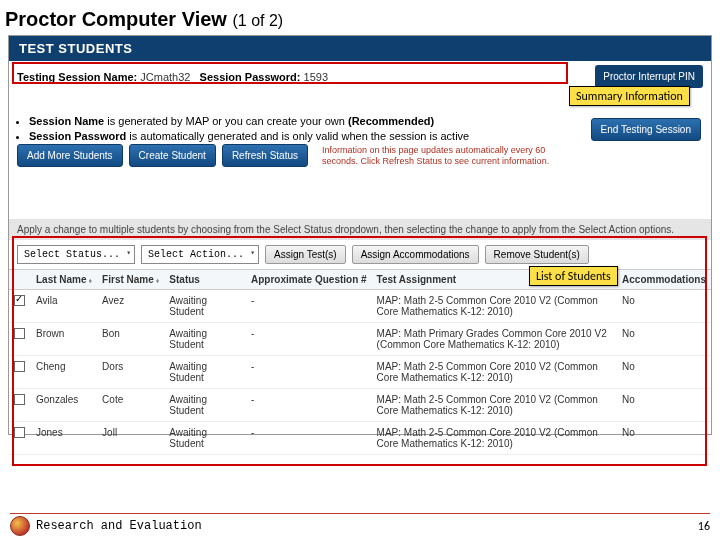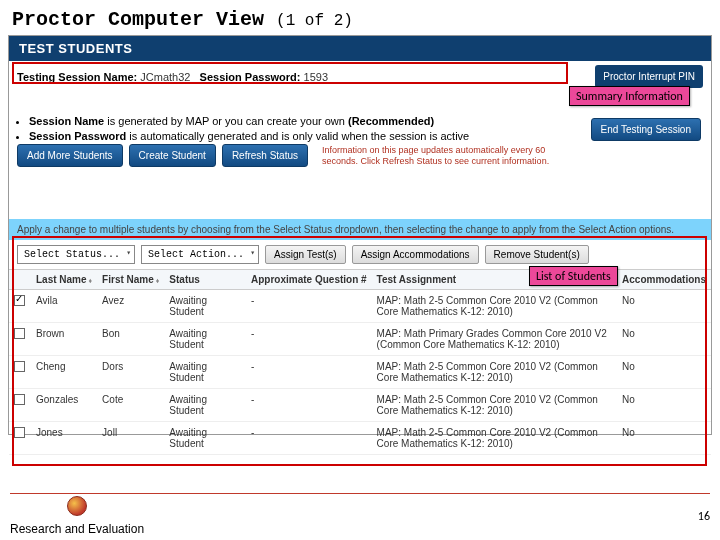--- a/index.html
+++ b/index.html
@@ -1,45 +1,45 @@
 <!DOCTYPE html>
 <html><head>
 <meta charset="utf-8">
 <style>
   * { box-sizing: border-box; margin: 0; padding: 0; }
   body { font-family: Arial, Helvetica, sans-serif; font-size: 10px; background: #fff; width: 720px; height: 540px; position: relative; overflow: hidden; }
-  .slide-title { font-family: Liberation Mono, monospace; font-size: 20px; font-weight: bold; padding: 8px 12px 4px; color: #000; }
+  .slide-title { font-family: Liberation Sans, sans-serif; font-size: 20px; font-weight: bold; padding: 8px 5px 4px; color: #000; }
   .slide-title .pagecount { font-size: 16px; font-weight: normal; }
   .screenshot { margin: 0 8px; border: 1px solid #999; background: #fff; position: relative; height: 400px; }
   .hdr-bar { background: #0f3f6f; color: #fff; font-size: 13px; font-weight: bold; padding: 5px 10px; letter-spacing: .5px; }
   .summary-row { display: flex; align-items: center; padding: 4px 8px; background: #fff; }
   .summary-left { flex: 1; font-size: 11px; color: #333; }
   .summary-left b { color: #000; }
   .pin-box { background: #0f3f6f; color: #fff; font-size: 10px; padding: 6px 8px; border-radius: 3px; }
   .redbox { border: 2px solid #c00; position: absolute; pointer-events: none; }
-  .yellow-callout { position: absolute; background: #ec4899; border: 1px solid #000; font-family: Calibri, sans-serif; font-size: 12px; padding: 2px 6px; box-shadow: 1px 1px 2px rgba(0,0,0,.3); }
+  .yellow-callout { position: absolute; background: #fde047; border: 1px solid #000; font-family: Calibri, sans-serif; font-size: 12px; padding: 2px 6px; box-shadow: 1px 1px 2px rgba(0,0,0,.3); }
   .bullets { position: absolute; top: 78px; left: 20px; width: 530px; font-size: 11px; line-height: 1.35; background: rgba(255,255,255,.95); z-index: 5; }
   .bullets li { }
   .btn-blue { display: inline-block; background: linear-gradient(#2d70b0,#124a82); color: #fff; font-size: 10px; padding: 5px 9px; border-radius: 3px; border: 1px solid #0e3a65; }
   .btn-row { padding: 4px 8px; display: flex; gap: 6px; align-items: center; }
   .end-btn { position: absolute; right: 10px; top: 82px; }
   .auto-note { font-size: 9px; color: #b03020; max-width: 250px; line-height: 1.2; }
-  .gray-instr { background: #7dd3fc; font-size: 10px; color: #444; padding: 4px 8px; margin-top: 48px; line-height: 1.3; }
+  .gray-instr { background: #e5e5e5; font-size: 10px; color: #444; padding: 4px 8px; margin-top: 48px; line-height: 1.3; }
   .select-row { display: flex; gap: 6px; padding: 5px 8px; align-items: center; border-bottom: 1px solid #ccc; }
   .dd { background: #fff; border: 1px solid #888; font-size: 10px; padding: 3px 14px 3px 6px; position: relative; font-family: Liberation Mono, monospace; }
   .dd::after { content: "▾"; position: absolute; right: 3px; top: 2px; font-size: 8px; color: #444; }
   .gray-btn { background: linear-gradient(#f4f4f4,#dcdcdc); border: 1px solid #999; font-size: 10px; padding: 3px 8px; border-radius: 2px; }
   table.students { width: 100%; border-collapse: collapse; font-size: 10px; color: #333; }
   table.students th { text-align: left; font-weight: bold; padding: 4px 5px; border-bottom: 1px solid #ccc; background: #f4f7fa; white-space: nowrap; }
   table.students th .sort::after { content: " ♦"; font-size: 7px; color: #888; }
   table.students td { padding: 5px 5px; border-bottom: 1px solid #eee; vertical-align: top; }
   .cb { width: 11px; height: 11px; border: 1px solid #666; display: inline-block; background: #fff; position: relative; }
   .cb.checked::after { content: "✓"; position: absolute; top: -3px; left: 0; font-size: 10px; color: #000; }
   .footer { position: absolute; bottom: 4px; left: 10px; right: 10px; display: flex; align-items: center; justify-content: space-between; border-top: 1px solid #c0392b; padding-top: 2px; }
-  .footer-left { display: flex; align-items: center; gap: 6px; font-family: Liberation Sans, sans-serif; font-size: 12px; flex-direction: column; }
+  .footer-left { display: flex; align-items: center; gap: 6px; font-family: Liberation Mono, monospace; font-size: 12px; }
   .logo { width: 20px; height: 20px; border-radius: 50%; background: radial-gradient(circle at 35% 35%, #f5c04a, #c0392b 70%); border: 1px solid #8a2a1a; }
   .pagenum { font-family: Calibri, sans-serif; font-size: 12px; }
 </style>
 </head>
 <body>
 
 <div class="slide-title">
   <span>Proctor Computer View</span>
   <span class="pagecount">(1 of 2)</span>
 </div>

